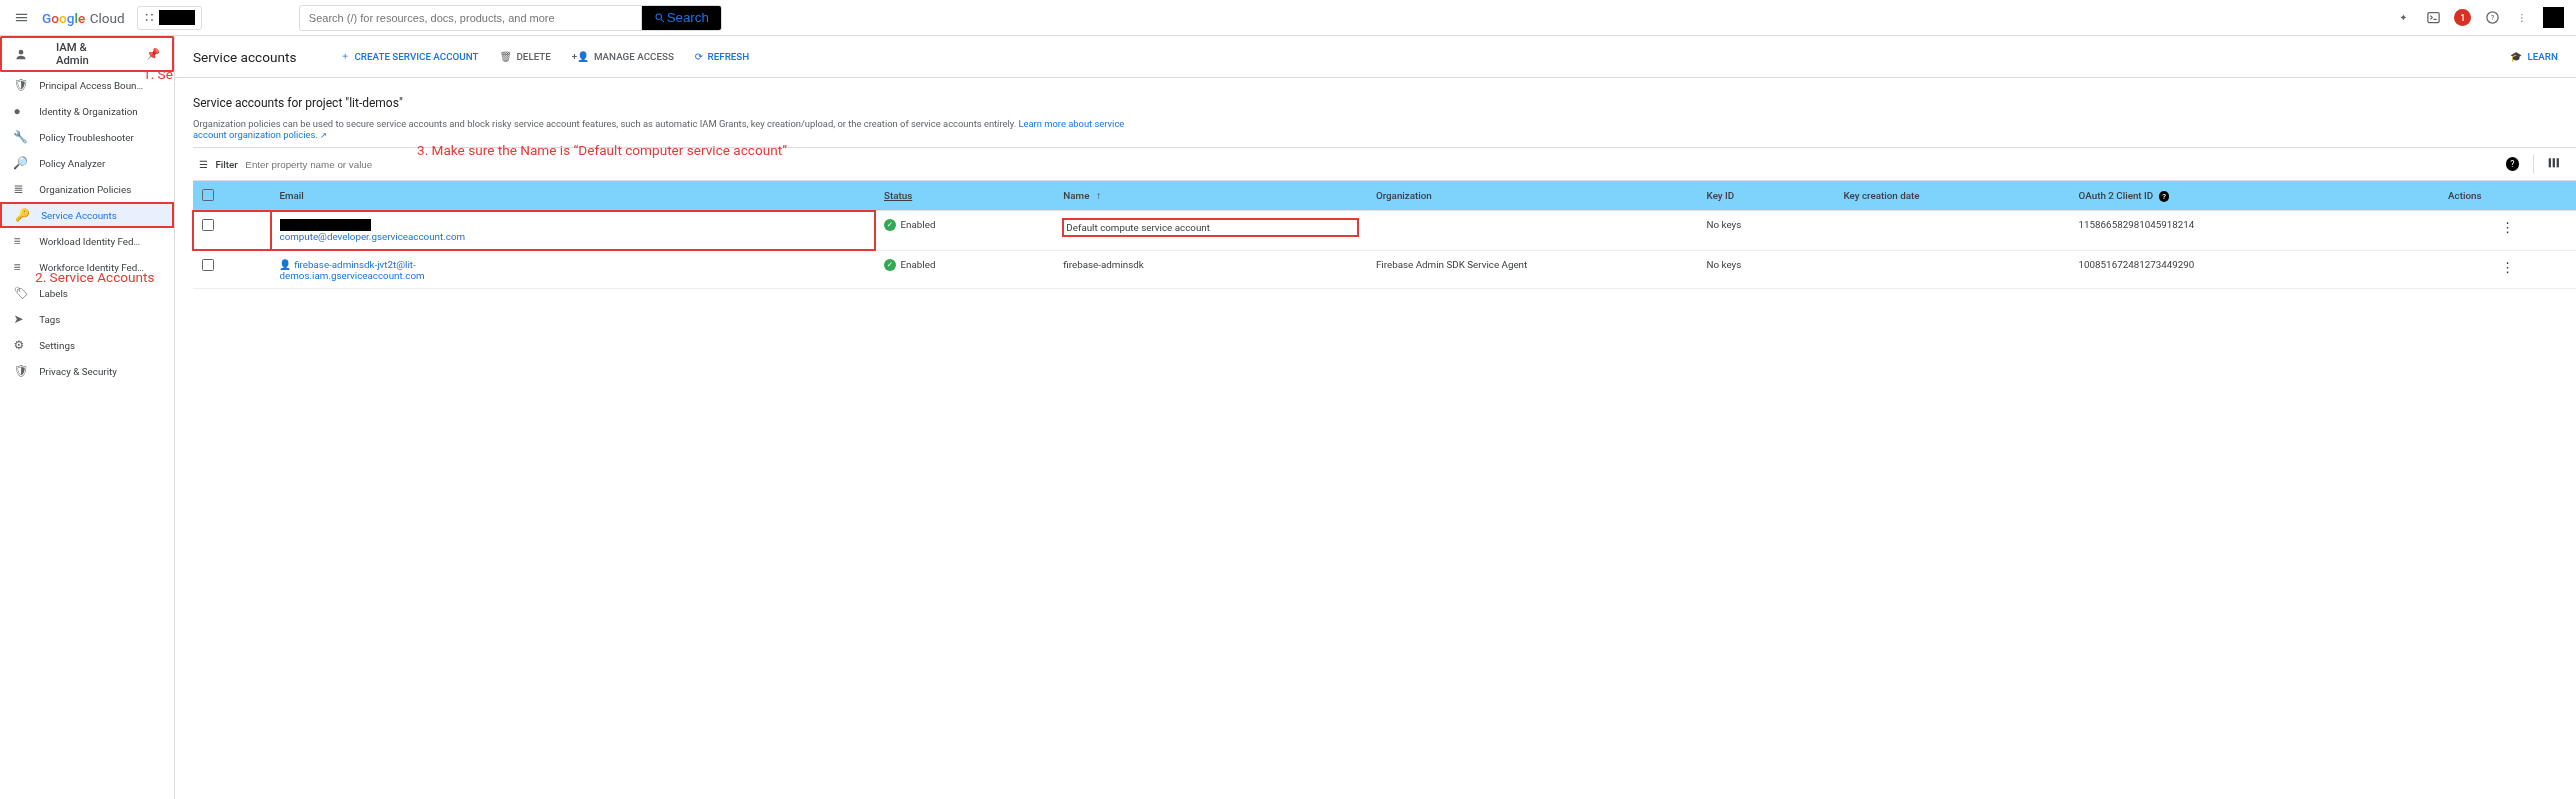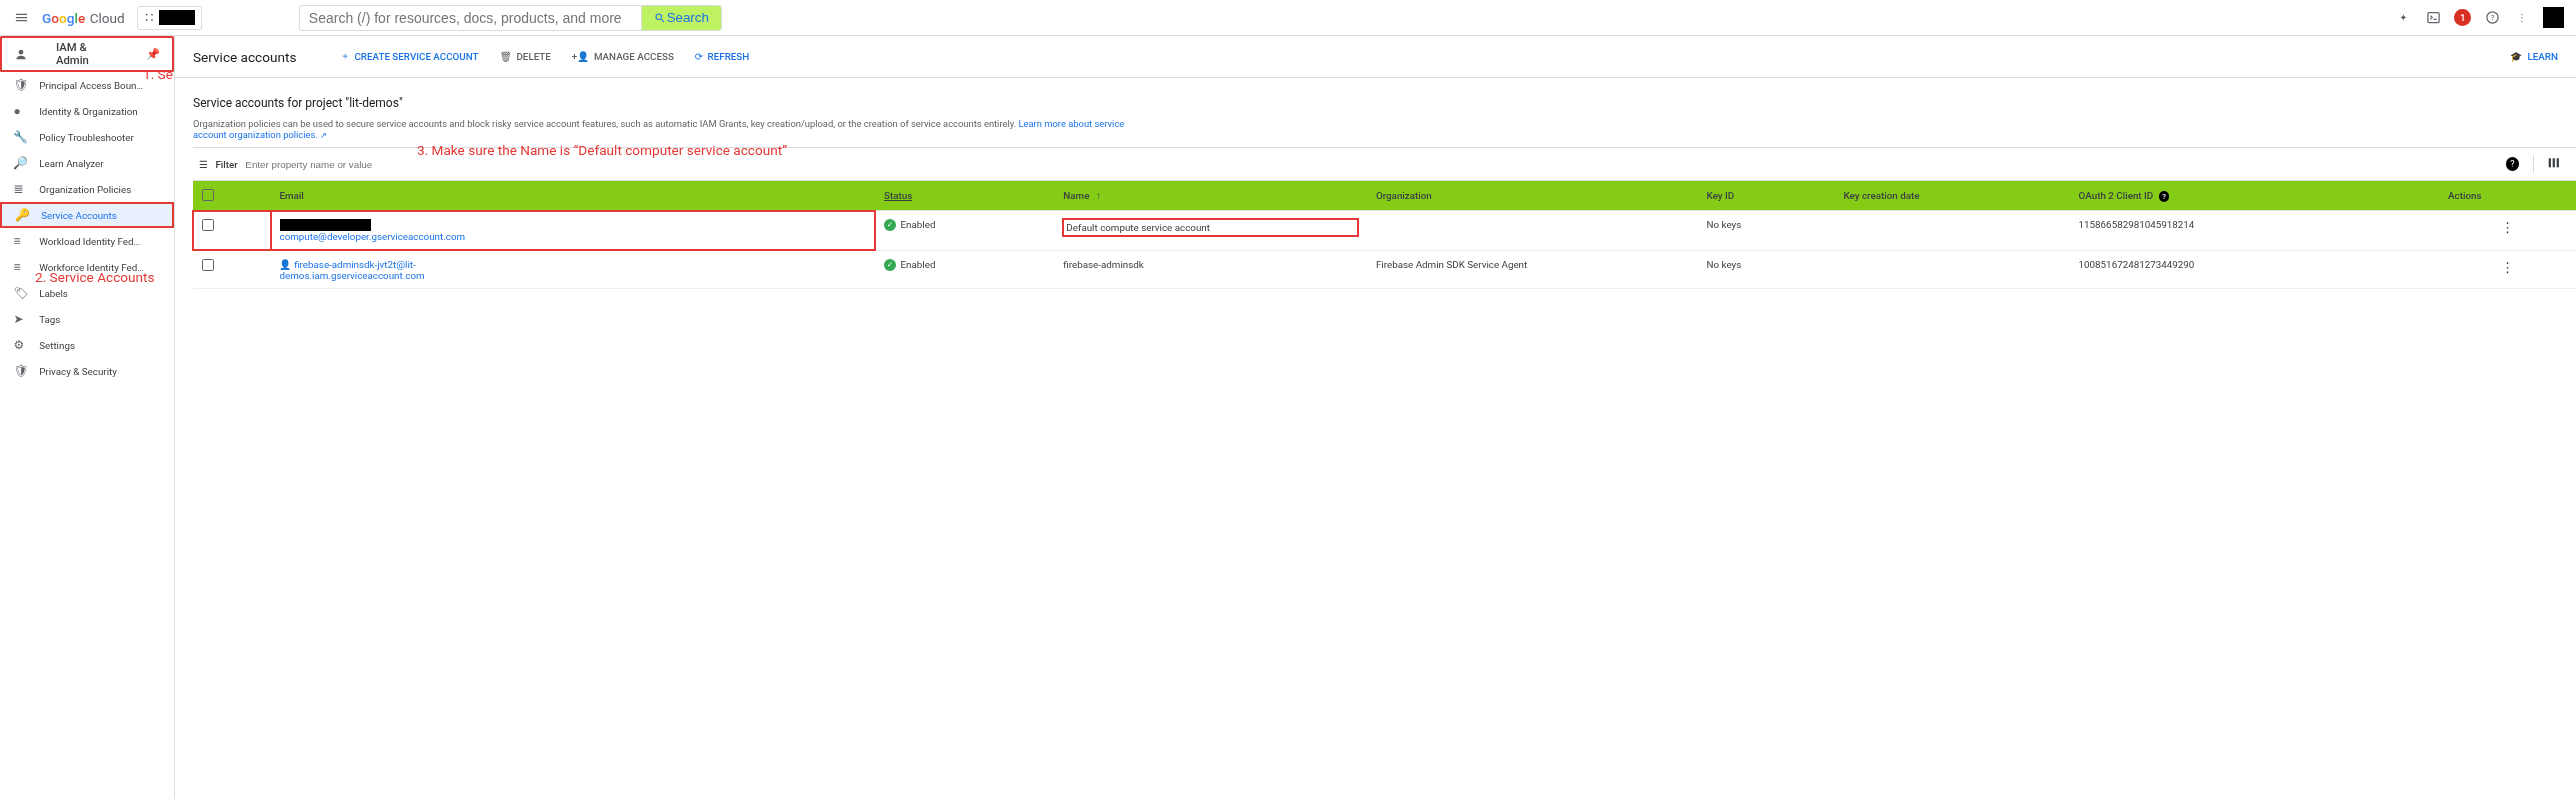--- a/index.html
+++ b/index.html
@@ -6,22 +6,22 @@
   body { font-family: "Google Sans", Roboto, Arial, sans-serif; font-size: 9.8px; color: #3c4043; background: #fff; }
   .topbar { display: flex; align-items: center; height: 36px; border-bottom: 0.8px solid #dadce0; padding: 0 6px; gap: 6px; }
   .hamburger { width: 30px; height: 30px; display:flex; align-items:center; justify-content:center; cursor:pointer; }
   .logo-area { display:flex; align-items:center; gap:4.5px; font-size:13.6px; }
   .logo-area .g { font-weight:500; }
   .g1{color:#4285F4}.g2{color:#EA4335}.g3{color:#FBBC05}.g4{color:#4285F4}.g5{color:#34A853}.g6{color:#EA4335}
   .logo-area .cloud { color:#5f6368; font-weight:400; }
   .proj-chip { margin-left:6px; height:24px; border:0.8px solid #dadce0; border-radius:3px; display:flex; align-items:center; padding:0 6px; gap:4.5px; background:#fff; }
   .proj-name { background:#000; color:#000; padding:0 18px; height:15px; display:inline-block; }
   .searchbar { flex:1; max-width:423px; margin-left:91px; height:26px; border:0.8px solid #dadce0; border-radius:3px; display:flex; align-items:center; overflow:hidden; }
-  .searchbar input { flex:1; border:none; outline:none; padding:0 9px; font-size:14px; color:#5f6368; }
-  .search-btn { height:100%; border:none; border-left:0.8px solid #dadce0; background:#bef264; color:#1a73e8; padding:0 12px; font-weight:500; display:flex; align-items:center; gap:1px; cursor:pointer;margin-left:8px; }
+  .searchbar input { flex:1; border:none; outline:none; padding:0 9px; font-size:11px; color:#5f6368; }
+  .search-btn { height:100%; border:none; border-left:0.8px solid #dadce0; background:#000000; color:#1a73e8; padding:0 12px; font-weight:500; display:flex; align-items:center; gap:1px; cursor:pointer;margin-left:8px; }
   .top-right { display:flex; align-items:center; gap:12px; margin-left:auto; padding-right:6px; }
   .tricon { width:18px; height:18px; display:flex; align-items:center; justify-content:center; color:#5f6368; cursor:pointer; }
   .red-badge { background:#d93025; color:#fff; border-radius:50%; width:16.6px; height:16.6px; display:flex; align-items:center; justify-content:center; font-size:9px; font-weight:500; }
   .avatar-sq { width:21px; height:21px; background:#000; }
 
   .page { display:flex; height: calc(100vh - 36px); }
   .sidebar { width:175px; border-right:0.8px solid #dadce0; position:relative; overflow-y:auto; }
   .side-header { display:flex; align-items:center; gap:28px; height:36px; padding:0 12px; font-size:11.3px; font-weight:500; color:#3c4043; border:2.3px solid #e53935; border-radius:1.5px; }
   .side-header .pin { margin-left:auto; color:#5f6368; }
   .side-item { display:flex; align-items:center; gap:12px; height:26px; padding:0 13.6px; font-size:9.8px; color:#3c4043; cursor:pointer; white-space:nowrap; overflow:hidden; text-overflow:ellipsis; }
@@ -42,21 +42,21 @@
   .desc a { color:#1a73e8; text-decoration:none; }
   .extlink::after { content:" ↗"; font-size:8.3px; }
 
   .filter-row { display:flex; align-items:center; height:33px; margin-top:7.6px; border-top:0.8px solid #dadce0; }
   .filter-left { display:flex; align-items:center; gap:7.6px; flex:1; padding-left:6px; }
   .filter-label { font-weight:500; font-size:9.8px; }
   .filter-input { border:none; outline:none; font-size:9.8px; color:#80868b; flex:1; }
   .filter-icons { display:flex; align-items:center; gap:13.6px; padding-right:15px; color:#3c4043; }
 
   table.data { width:100%; border-collapse:collapse; font-size:9.8px; }
-  table.data th { text-align:left; font-weight:500; color:#3c4043; padding:7.6px 9px; border-top:0.8px solid #dadce0; border-bottom:0.8px solid #e0e0e0; background:#84cc16; }
+  table.data th { text-align:left; font-weight:500; color:#3c4043; padding:7.6px 9px; border-top:0.8px solid #dadce0; border-bottom:0.8px solid #e0e0e0; background:#7dd3fc; }
   table.data td { padding:7.6px 9px; border-bottom:0.8px solid #eee; vertical-align:top; color:#3c4043; }
   .chk { width:12px; height:12px; border:1.5px solid #5f6368; border-radius:1.5px; display:inline-block; cursor:pointer; }
   .status-pill { display:flex; align-items:center; gap:4.5px; }
   .ok-dot { width:12px; height:12px; background:#34a853; border-radius:50%; display:flex; align-items:center; justify-content:center; color:#fff; font-size:7.6px; }
   .link { color:#1a73e8; cursor:pointer; }
   .vdots { cursor:pointer; color:#5f6368; font-size:13.6px; text-align:center; }
   .box-red-cell { outline:2.3px solid #e53935; outline-offset:-1.5px; }
   .black-block { background:#000; display:inline-block; width:91px; height:12px; vertical-align:middle; }
 
   .annot { position:absolute; color:#e53935; font-size:13.6px; font-weight:400; pointer-events:none; }
@@ -132,21 +132,21 @@
         <div class="side-item">
           <span class="micon">●</span>
           <span>Identity &amp; Organization</span>
         </div>
         <div class="side-item">
           <span class="micon">🔧</span>
           <span>Policy Troubleshooter</span>
         </div>
         <div class="side-item">
           <span class="micon">🔎</span>
-          <span>Learn Analyzer</span>
+          <span>Policy Analyzer</span>
         </div>
         <div class="side-item">
           <span class="micon">≣</span>
           <span>Organization Policies</span>
         </div>
         <div class="side-item active">
           <span class="micon">🔑</span>
           <span>Service Accounts</span>
         </div>
         <div class="side-item">

